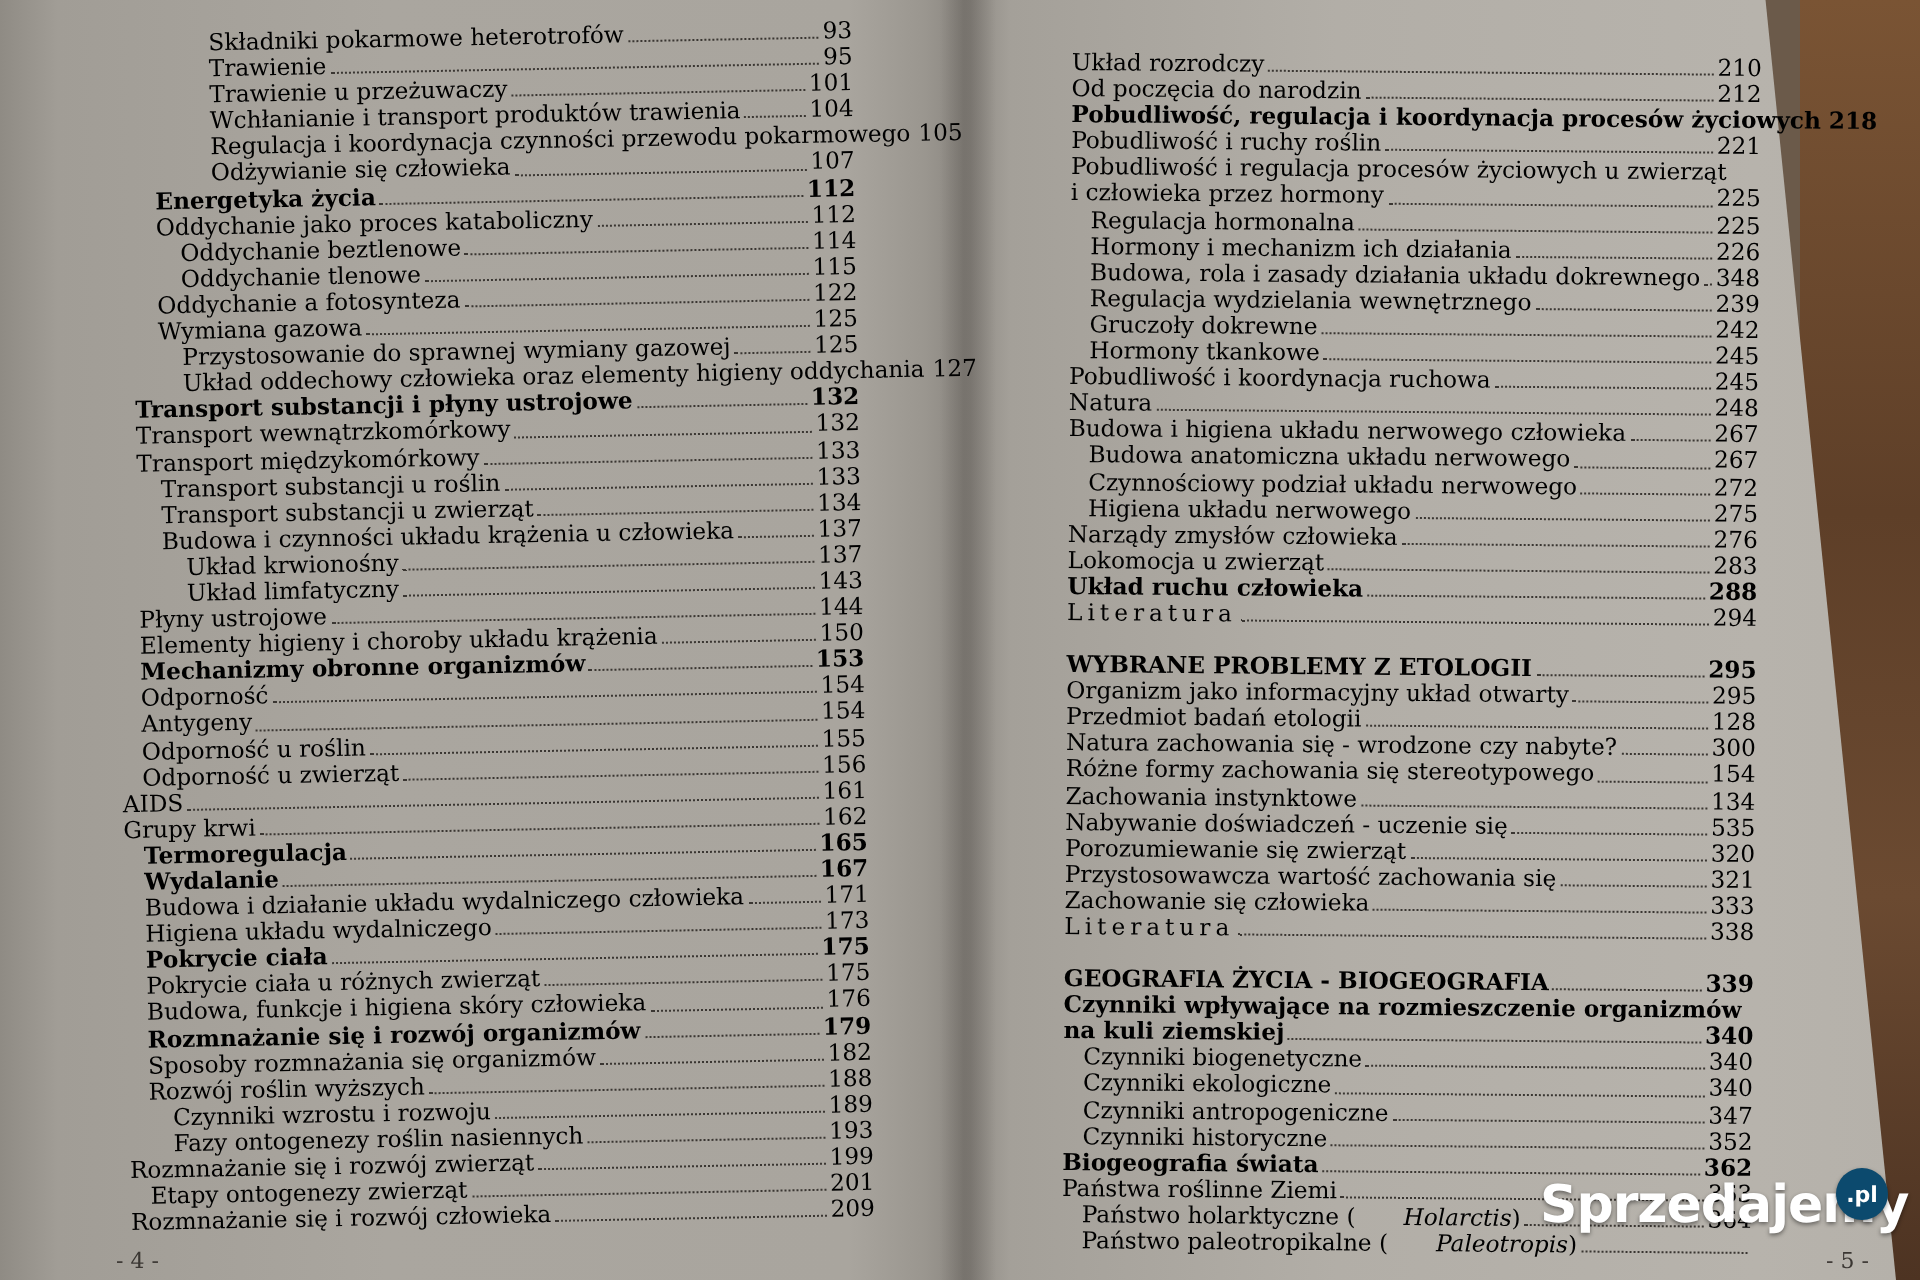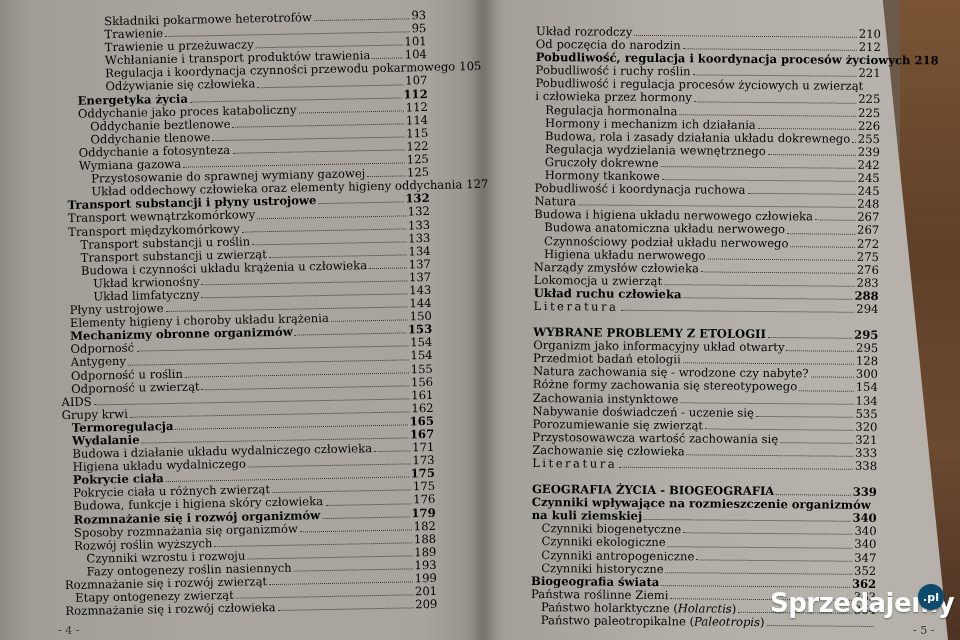--- a/index.html
+++ b/index.html
@@ -45,21 +45,21 @@
   }
   .entry .num { flex:0 0 auto; }
   .entry.bold { font-weight:bold; }
   .entry.spaced .label { letter-spacing:2.5px; }
   .entry.nodots .dots { border:none; }
   .entry.gap { margin-top:13px; }
   .i1 { padding-left:10px; }
   .i2 { padding-left:22px; }
   .i3 { padding-left:34px; }
   .i4 { padding-left:50px; }
-  .entry em { font-style:italic; }
+  .entry em { font-style:italic;margin-left:24px; }
   .pagenum {
     position:absolute; font-size:11px; color:#3a3632;
   }
   .pagenum-left { left:58px; top:624px; }
   .pagenum-right { left:913px; top:624px; }
   .watermark {
     position:absolute; left:770px; top:588px;
     font-family: "DejaVu Sans", sans-serif; font-weight:bold;
     font-size:26px; color:#ffffff; letter-spacing:-0.5px;
     text-shadow: 0 1px 2px rgba(0,0,0,0.45);
@@ -350,21 +350,21 @@
         <span class="num">225</span>
       </li>
       <li class="entry i1">
         <span class="label">Hormony i mechanizm ich działania</span>
         <span class="dots"></span>
         <span class="num">226</span>
       </li>
       <li class="entry i1">
         <span class="label">Budowa, rola i zasady działania układu dokrewnego</span>
         <span class="dots"></span>
-        <span class="num">255</span>
+        <span class="num">348</span>
       </li>
       <li class="entry i1">
         <span class="label">Regulacja wydzielania wewnętrznego</span>
         <span class="dots"></span>
         <span class="num">239</span>
       </li>
       <li class="entry i1">
         <span class="label">Gruczoły dokrewne</span>
         <span class="dots"></span>
         <span class="num">242</span>

